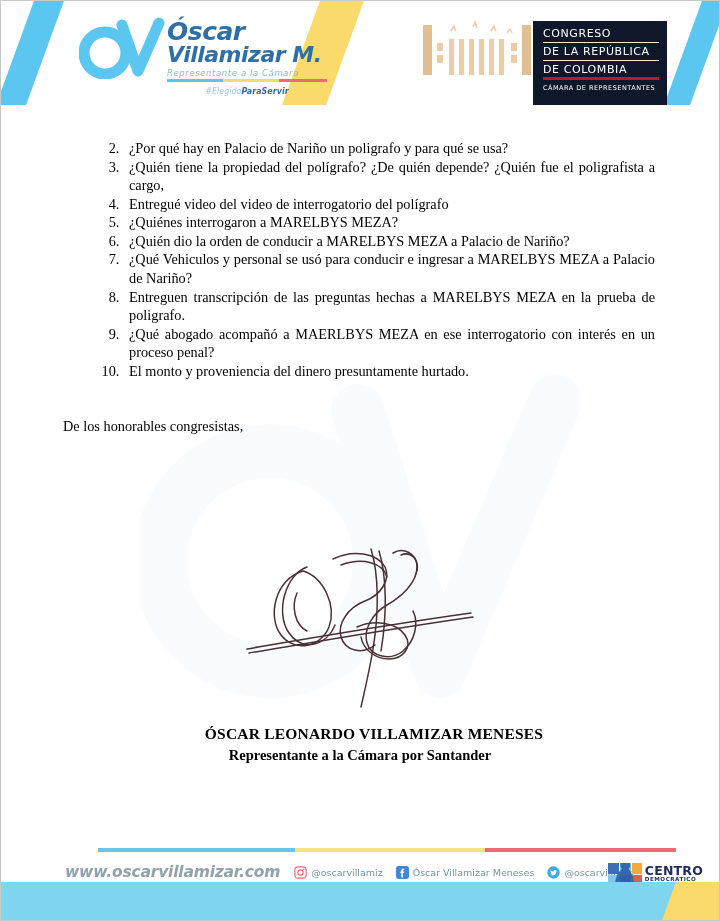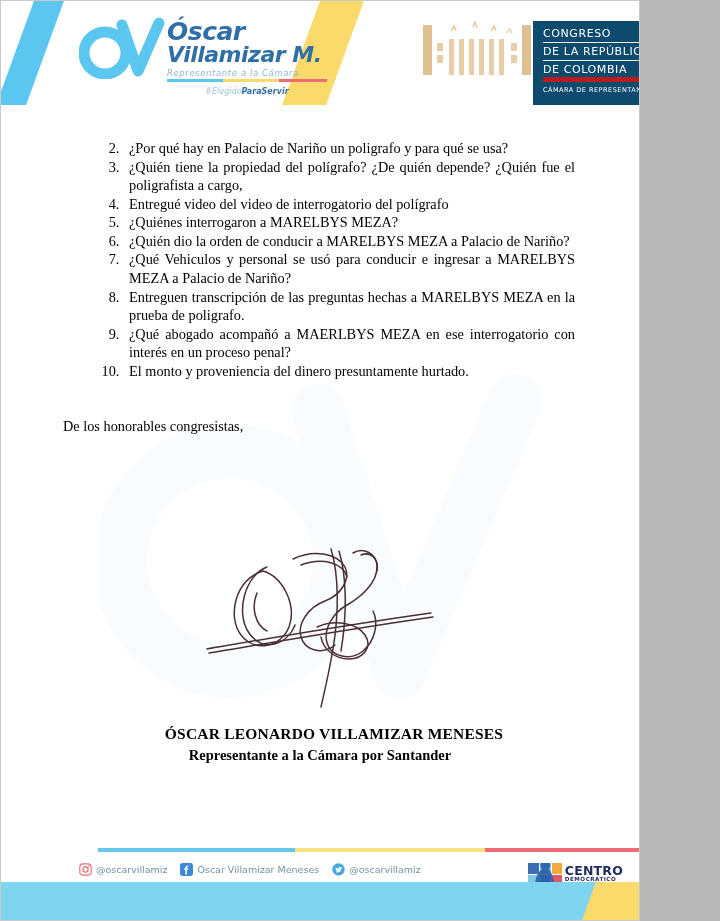--- a/index.html
+++ b/index.html
@@ -6,21 +6,21 @@
   html, body {
     margin: 0;
     padding: 0;
     background: #b8b8b8;
   }
   body {
     font-family: "Liberation Serif", serif;
   }
   .page {
     position: relative;
-    width: 640px;
+    width: 720px;
     height: 921px;
     background: #ffffff;
     overflow: hidden;
     box-sizing: border-box;
     border: 1px solid #c9c9c9;
   }
 
   
   .header {
     position: relative;
@@ -114,36 +114,36 @@
   .congress {
     position: absolute;
     left: 420px;
     top: 20px;
     display: flex;
     align-items: stretch;
     z-index: 4;
   }
   .congress-bldg { width: 112px; height: 60px; }
   .congress-plate {
-    background: #0c4a6e;
+    background: #0f172a;
     width: 134px;
     padding: 6px 8px 20px 10px;
     box-sizing: border-box;
     color: #ffffff;
     font-family: "DejaVu Sans", sans-serif;
   }
   .congress-plate .cl {
     font-size: 11px;
     letter-spacing: 0.6px;
     line-height: 1.25;
     border-bottom: 1px solid #f6e9d6;
     padding-bottom: 1px;
     margin-bottom: 2px;
   }
-  .congress-plate .cl.last { border-bottom: 5px solid #b91c1c; }
+  .congress-plate .cl.last { border-bottom: 3px solid #b91c1c; }
   .congress-plate .csub {
     font-size: 6.5px;
     letter-spacing: 0.5px;
     padding-top: 2px;
   }
 
   
   .body-area {
     position: relative;
     padding: 0;
@@ -408,20 +408,21 @@
   </div>
 
   <div class="footer">
     <div class="tricolor">
       <span class="tri-b"></span>
       <span class="tri-y"></span>
       <span class="tri-r"></span>
     </div>
 
     <div class="foot-row">
+      <span class="foot-url">www.oscarvillamizar.com</span>
 
       <span class="soc">
         <svg class="sic" viewBox="0 0 16 16">
           <rect x="1" y="1" width="14" height="14" rx="4" fill="none" stroke="#ef6a74" stroke-width="1.4"></rect>
           <circle cx="8" cy="8" r="3.2" fill="none" stroke="#ef6a74" stroke-width="1.4"></circle>
           <circle cx="12" cy="4" r="1" fill="#ef6a74"></circle>
         </svg>
         <span>@oscarvillamiz</span>
       </span>
 

